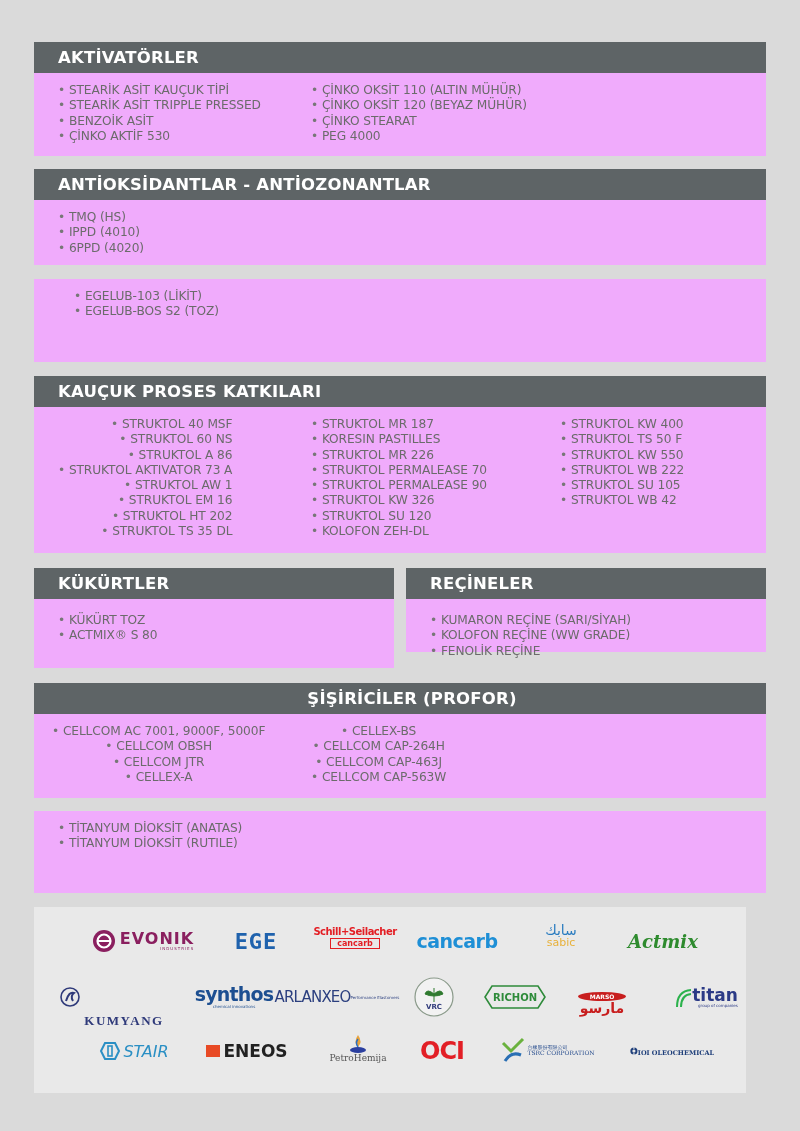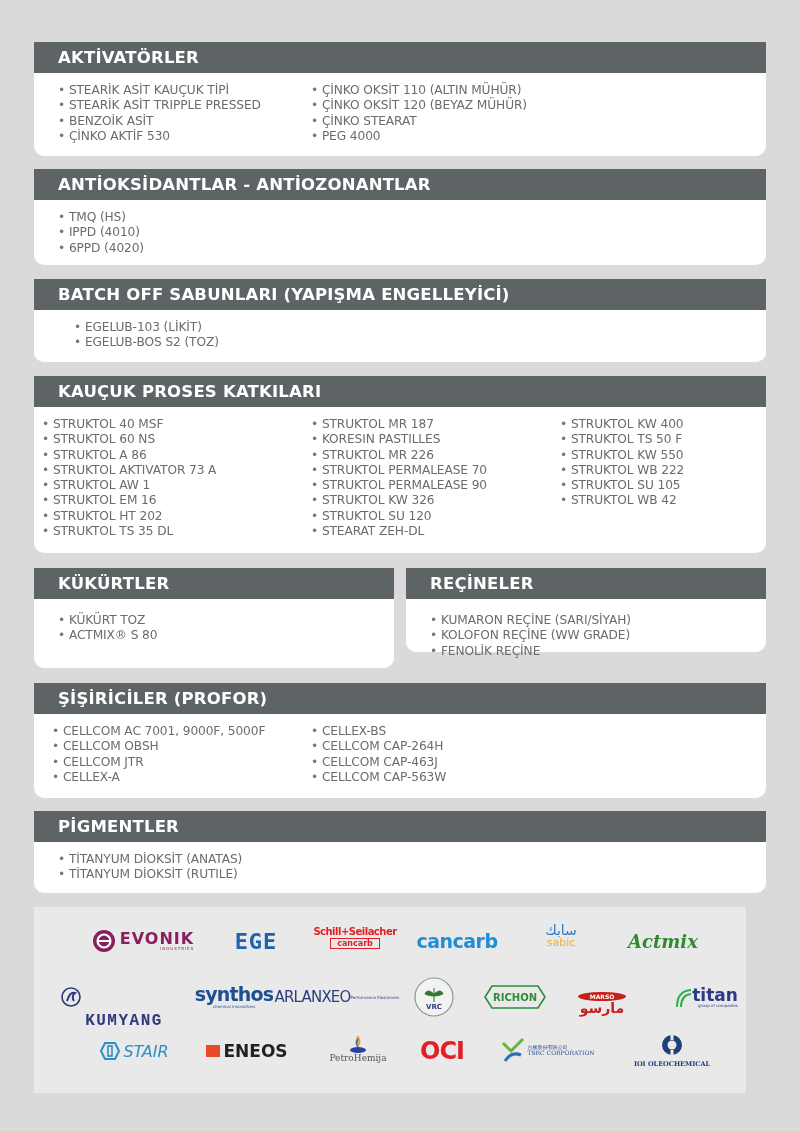--- a/index.html
+++ b/index.html
@@ -1,17 +1,17 @@
 <!DOCTYPE html>
 <html><head>
 <meta charset="utf-8">
 <style>
   html, body { margin:0; padding:0; }
   body { width:800px; height:1131px; background:#dadada; position:relative; overflow:hidden; font-family:"DejaVu Sans", sans-serif; }
-  .panel { position:absolute; background:#ffffff;border-radius:10px; }
+  .panel { position:absolute; background:#f0abfc; }
   .panel .hdr { background:#5e6466; color:#fff; font-weight:bold; font-size:16.5px; height:31px; line-height:32px; padding-left:24px; letter-spacing:0.2px; white-space:nowrap; }
   .panel .body { position:relative; padding:10px 0 0 24px; }
   .col { position:absolute; top:10px; }
   .item { font-size:12.2px; color:#6b6b6b; line-height:15.3px; white-space:nowrap; letter-spacing:-0.1px; }
   .item::before { content:"• "; color:#777; }
   .logos { position:absolute; left:34px; top:907px; width:712px; height:186px; background:#e9e9e9; }
   .logo { position:absolute; display:flex; align-items:center; justify-content:center; white-space:nowrap; }
   .row1 { top:19px; height:30px; } .row2 { top:72px; height:36px; } .row3 { top:124px; height:40px; }
 </style>
 </head>
@@ -40,51 +40,50 @@
   <div class="body">
     <div class="col" style="left:24px;">
       <div class="item">TMQ (HS)</div>
       <div class="item">IPPD (4010)</div>
       <div class="item">6PPD (4020)</div>
     </div>
   </div>
 </div>
 
 <div class="panel" style="left:34px;top:279px;width:732px;height:83px;">
-  <div class="hdr">BATCH OFF SABUNLARI (YAPIŞMA ENGELLEYİCİ)</div>
   <div class="body">
     <div class="col" style="left:40px;">
       <div class="item">EGELUB-103 (LİKİT)</div>
       <div class="item">EGELUB-BOS S2 (TOZ)</div>
     </div>
   </div>
 </div>
 
 <div class="panel" style="left:34px;top:376px;width:732px;height:177px;">
   <div class="hdr">KAUÇUK PROSES KATKILARI</div>
   <div class="body">
-    <div class="col" style="left:8px;">
+    <div class="col" style="left:24px;text-align:right;">
       <div class="item">STRUKTOL 40 MSF</div>
       <div class="item">STRUKTOL 60 NS</div>
       <div class="item">STRUKTOL A 86</div>
       <div class="item">STRUKTOL AKTIVATOR 73 A</div>
       <div class="item">STRUKTOL AW 1</div>
       <div class="item">STRUKTOL EM 16</div>
       <div class="item">STRUKTOL HT 202</div>
       <div class="item">STRUKTOL TS 35 DL</div>
     </div>
     <div class="col" style="left:277px;">
       <div class="item">STRUKTOL MR 187</div>
       <div class="item">KORESIN PASTILLES</div>
       <div class="item">STRUKTOL MR 226</div>
       <div class="item">STRUKTOL PERMALEASE 70</div>
       <div class="item">STRUKTOL PERMALEASE 90</div>
       <div class="item">STRUKTOL KW 326</div>
       <div class="item">STRUKTOL SU 120</div>
-      <div class="item">STEARAT ZEH-DL</div>
+      <div class="item">KOLOFON ZEH-DL</div>
     </div>
     <div class="col" style="left:526px;">
       <div class="item">STRUKTOL KW 400</div>
       <div class="item">STRUKTOL TS 50 F</div>
       <div class="item">STRUKTOL KW 550</div>
       <div class="item">STRUKTOL WB 222</div>
       <div class="item">STRUKTOL SU 105</div>
       <div class="item">STRUKTOL WB 42</div>
     </div>
   </div>
@@ -104,40 +103,39 @@
   <div class="hdr">REÇİNELER</div>
   <div class="body">
     <div class="col" style="left:24px;top:14px;">
       <div class="item">KUMARON REÇİNE (SARI/SİYAH)</div>
       <div class="item">KOLOFON REÇİNE (WW GRADE)</div>
       <div class="item">FENOLİK REÇİNE</div>
     </div>
   </div>
 </div>
 
-<div class="panel" style="left:34px;top:683px;width:732px;height:115px;">
+<div class="panel" style="left:34px;top:683px;width:732px;height:115px;text-align:center;">
   <div class="hdr">ŞİŞİRİCİLER (PROFOR)</div>
   <div class="body">
     <div class="col" style="left:18px;">
       <div class="item">CELLCOM AC 7001, 9000F, 5000F</div>
       <div class="item">CELLCOM OBSH</div>
       <div class="item">CELLCOM JTR</div>
       <div class="item">CELLEX-A</div>
     </div>
     <div class="col" style="left:277px;">
       <div class="item">CELLEX-BS</div>
       <div class="item">CELLCOM CAP-264H</div>
       <div class="item">CELLCOM CAP-463J</div>
       <div class="item">CELLCOM CAP-563W</div>
     </div>
   </div>
 </div>
 
 <div class="panel" style="left:34px;top:811px;width:732px;height:82px;">
-  <div class="hdr">PİGMENTLER</div>
   <div class="body">
     <div class="col" style="left:24px;">
       <div class="item">TİTANYUM DİOKSİT (ANATAS)</div>
       <div class="item">TİTANYUM DİOKSİT (RUTILE)</div>
     </div>
   </div>
 </div>
 
 <div class="logos">
 
@@ -168,21 +166,21 @@
   </div>
   <div class="logo row1" style="left:586px;width:86px;">
     <span style="font-family:'DejaVu Serif',serif;font-style:italic;font-weight:bold;font-size:18px;color:#2e8b2e;">Actmix</span>
   </div>
 
   <div class="logo row2" style="left:22px;width:112px;">
     <svg width="20" height="20" viewBox="0 0 20 20">
         <circle cx="10" cy="10" r="9" fill="none" stroke="#2f3a7a" stroke-width="1.6"></circle>
         <path d="M6 14 Q9 4 14 6 Q10 9 13 14" fill="none" stroke="#2f3a7a" stroke-width="2"></path>
       </svg>
-    <span style="margin-left:4px;font-family:Liberation Mono, monospace;font-weight:bold;font-size:16px;color:#2f3a7a;letter-spacing:1.5px;margin-top:48px;">KUMYANG</span>
+    <span style="margin-left:4px;font-family:Liberation Serif, serif;font-weight:bold;font-size:13px;color:#2f3a7a;letter-spacing:1.5px;margin-top:48px;">KUMYANG</span>
   </div>
   <div class="logo row2" style="left:162px;width:76px;flex-direction:column;">
     <div style="font-weight:bold;font-size:19px;color:#1d4f91;line-height:1;letter-spacing:-0.8px;">synthos</div>
     <div style="font-size:4px;color:#1d4f91;">chemical innovations</div>
   </div>
   <div class="logo row2" style="left:260px;width:86px;flex-direction:row;">
     <div style="font-size:15px;color:#2b3f7f;line-height:1;letter-spacing:-0.8px;">ARLANXEO</div>
     <div style="font-size:4px;color:#2b3f7f;">Performance Elastomers</div>
   </div>
   <div class="logo row2" style="left:378px;width:44px;top:68px;height:44px;">
@@ -238,21 +236,21 @@
   <div class="logo row3" style="left:462px;width:104px;">
     <svg width="24" height="28" viewBox="0 0 24 28">
         <path d="M2 6 L10 14 L22 2" fill="none" stroke="#6ab23e" stroke-width="3"></path>
         <path d="M4 24 Q10 14 20 18" fill="none" stroke="#2a6fb4" stroke-width="3"></path>
       </svg>
     <div style="line-height:1.1;margin-left:2px;">
       <div style="font-size:5px;color:#2a4f8f;">台橡股份有限公司</div>
       <div style="font-family:'DejaVu Serif',serif;font-size:6px;color:#2a4f8f;">TSRC CORPORATION</div>
     </div>
   </div>
-  <div class="logo row3" style="left:596px;width:84px;flex-direction:column;align-items:center;">
+  <div class="logo row3" style="left:596px;width:84px;align-items:center;">
     <svg width="22" height="22" viewBox="0 0 22 22">
         <circle cx="11" cy="11" r="10" fill="#1f3f7a"></circle>
         <circle cx="11" cy="11" r="4.5" fill="#e9e9e9"></circle>
         <rect x="9.5" y="0" width="3" height="6" fill="#e9e9e9"></rect>
         <rect x="9.5" y="16" width="3" height="6" fill="#e9e9e9"></rect>
       </svg>
     <div style="font-family:'DejaVu Serif',serif;font-weight:bold;font-size:6.5px;color:#1f3f7a;margin-top:4px;">IOI OLEOCHEMICAL</div>
   </div>
 </div>
 

